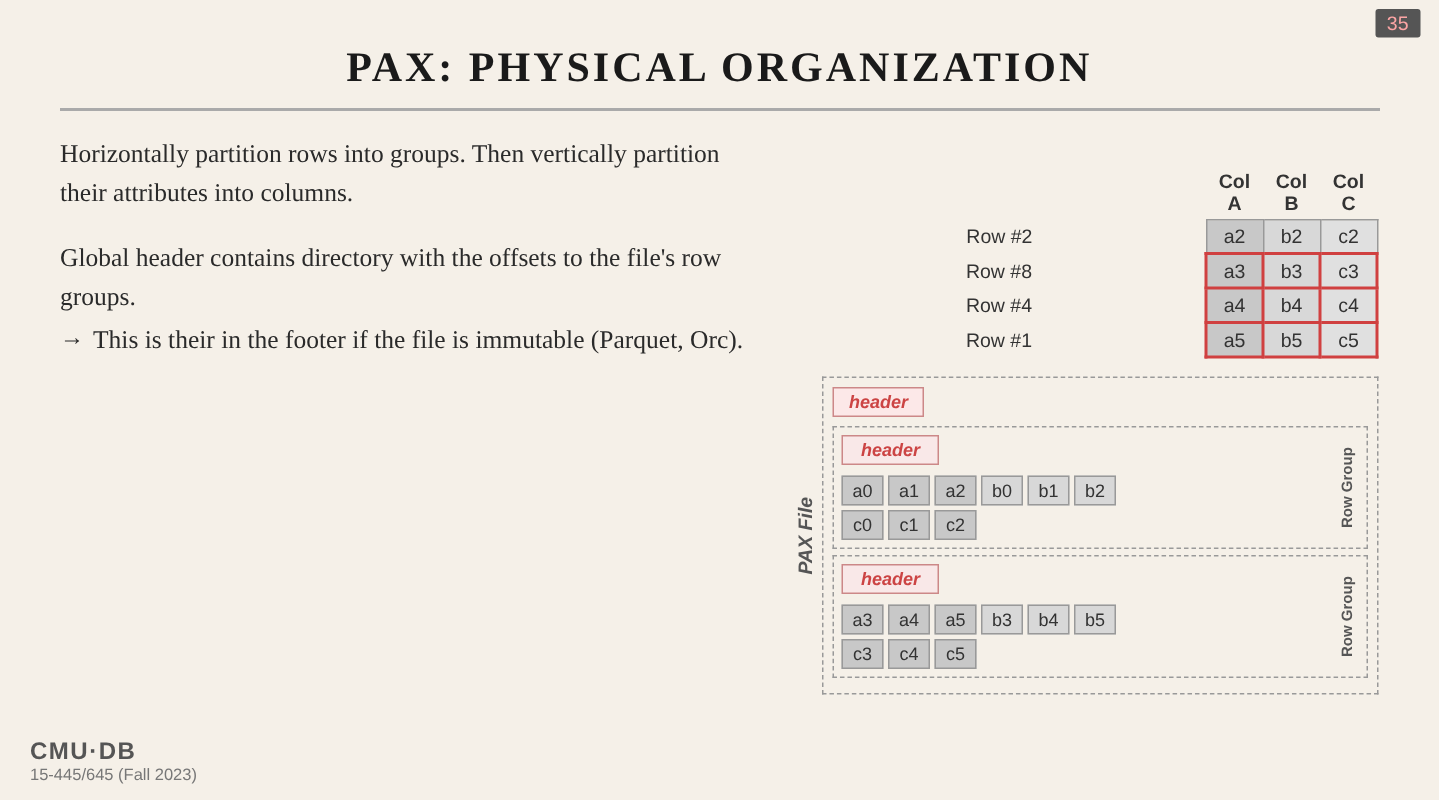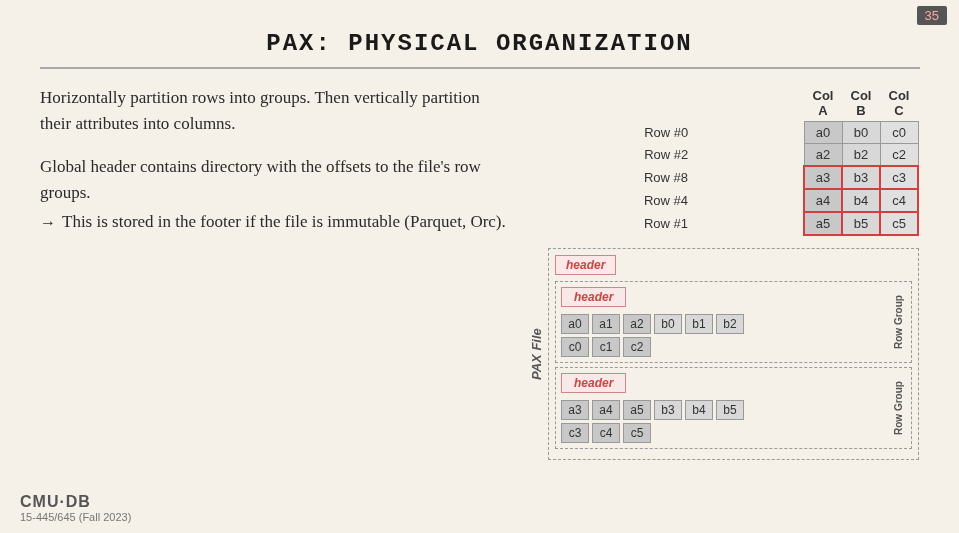--- a/index.html
+++ b/index.html
@@ -22,23 +22,23 @@
       color: #fca5a5;
       font-size: 13px;
       font-family: Arial, sans-serif;
       padding: 2px 8px;
       border-radius: 2px;
     }
 
     
     .title {
       text-align: center;
-      font-family: Liberation Mono, monospace;
+      font-family: Liberation Serif, serif;
       font-weight: 900;
-      font-size: 24px;
+      font-size: 28px;
       letter-spacing: 2px;
       color: #1a1a1a;
       padding-top: 30px;
       padding-bottom: 10px;
     }
     .title-underline {
       width: 880px;
       margin: 0 auto 16px auto;
       border-bottom: 2px solid #aaa;
     }
@@ -81,20 +81,21 @@
 
     
     .grid-section {
       background: #f5f0e8;
     }
     .grid-table {
       border-collapse: collapse;
       font-family: Arial, sans-serif;
       font-size: 13px;
       width: 100%;
+      margin-top: 20px;
     }
     .grid-table th {
       text-align: center;
       padding: 3px 8px;
       font-weight: bold;
       color: #333;
     }
     .grid-table td {
       text-align: center;
       padding: 3px 6px;
@@ -268,44 +269,38 @@
 <div class="main-content">
 
   <div class="text-panel">
     <div class="text-block">
       <span>Horizontally partition rows into groups. Then vertically partition their attributes into columns.</span>
     </div>
     <div class="text-block">
       <div>Global header contains directory with the offsets to the file's row groups.</div>
       <div class="arrow-line">
         <span class="arrow-sym">→</span>
-        <span>This is stored in the footer if the file is immutable (Parquet, Orc).</span>
+        <span>This is their in the footer if the file is immutable (Parquet, Orc).</span>
       </div>
     </div>
   </div>
 
   <div class="right-panel">
 
     <div class="grid-section">
       <table class="grid-table">
         <thead>
           <tr>
             <th></th>
             <th>Col A</th>
             <th>Col B</th>
             <th>Col C</th>
           </tr>
         </thead>
         <tbody>
-          <tr>
-            <td class="row-label">Row #0</td>
-            <td class="cell-a">a0</td>
-            <td class="cell-b">b0</td>
-            <td class="cell-c">c0</td>
-          </tr>
           <tr>
             <td class="row-label">Row #2</td>
             <td class="cell-a">a2</td>
             <td class="cell-b">b2</td>
             <td class="cell-c">c2</td>
           </tr>
           <tr>
             <td class="row-label">Row #8</td>
             <td class="cell-a-highlight">a3</td>
             <td class="cell-b-highlight">b3</td>

